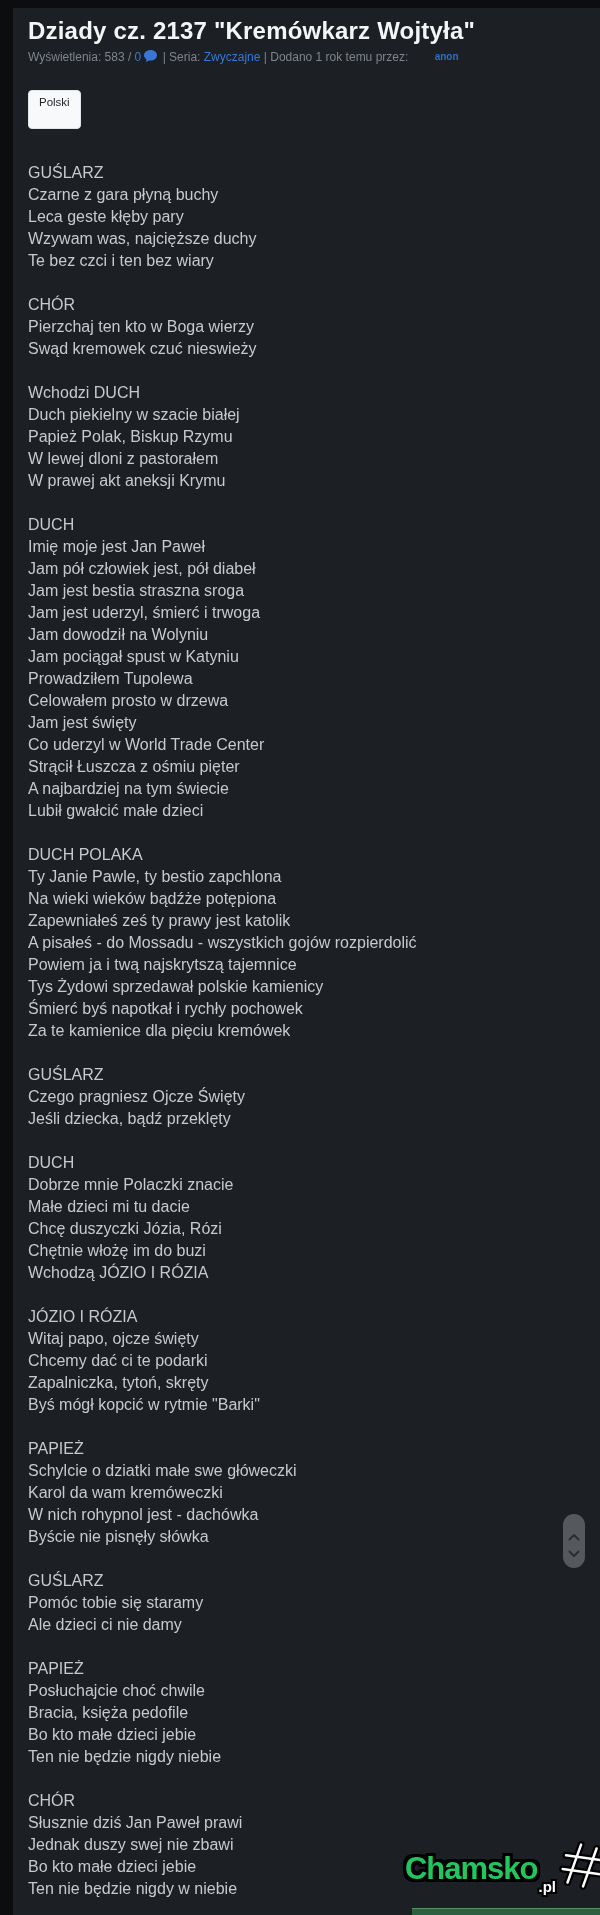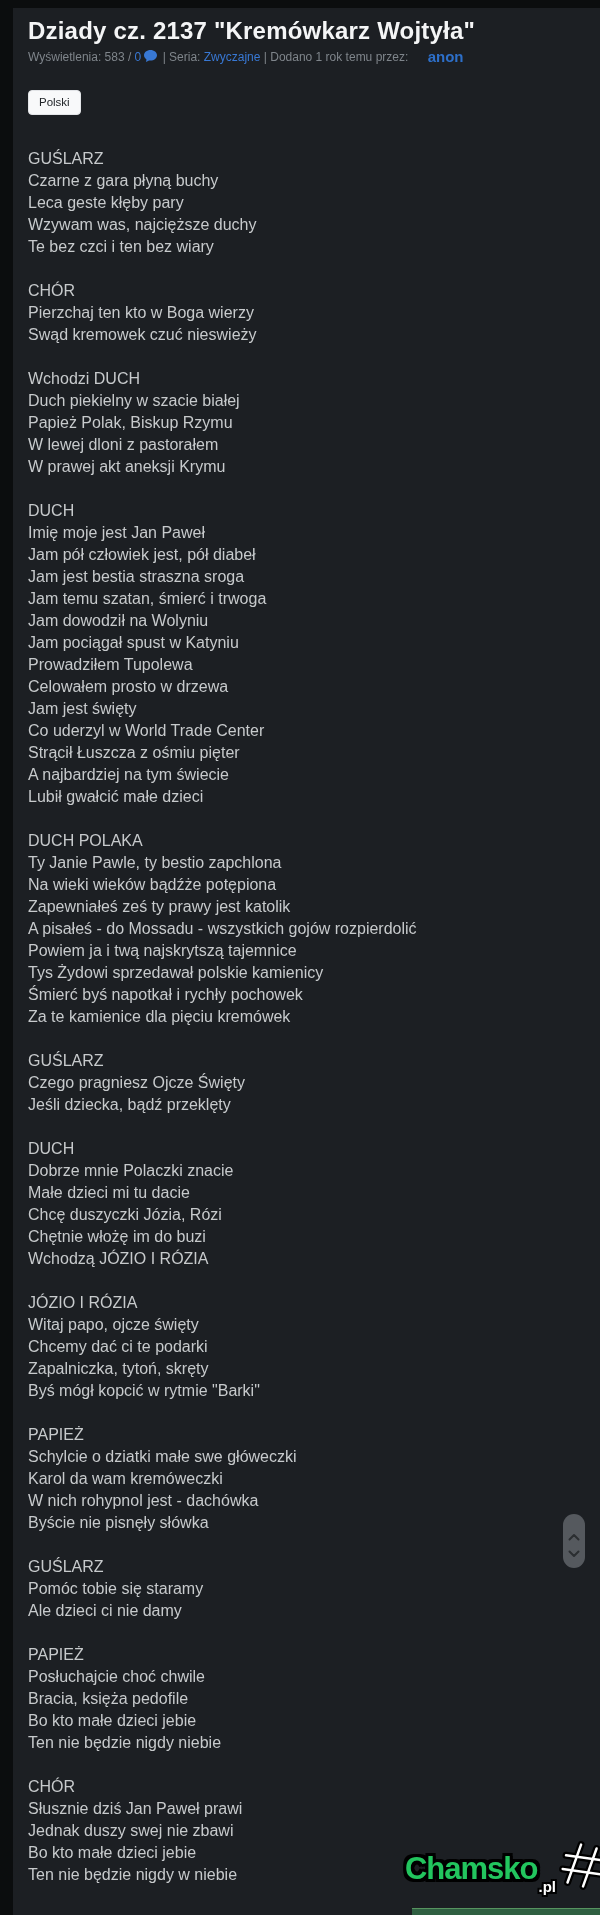--- a/index.html
+++ b/index.html
@@ -30,31 +30,31 @@
     font-size:12px;
     line-height:16px;
     color:#7f858b;
     display:flex;
     align-items:flex-start;
     flex-wrap:nowrap;
     white-space:pre;
   }
   .meta-line .blue{color:#3878d4;text-decoration:none;}
   .meta-line .author{
-    color:#2d6fc9;font-weight:700;font-size:15px;margin-left:16px;text-decoration:none;
+    color:#2d6fc9;font-weight:700;font-size:10px;margin-left:23px;text-decoration:none;
   }
   .bubble-icon{display:inline-block;margin:0 2px 0 3px;position:relative;top:1px;}
   .tag-badge{
     display:inline-block;
     margin-top:25px;
     background:#f8f9fa;
     color:#212529;
     font-size:11.5px;
     line-height:12px;
-    padding:5px 10px 6px 10px;
+    padding:5px 10px 20px 10px;
     border-radius:4px;
     border:1px solid #e3e5e8;
     cursor:pointer;
   }
   .poem{
     margin-top:33px;
     color:#c7cacc;
     font-size:16px;
     line-height:22px;
     font-weight:400;
@@ -152,21 +152,21 @@
         <div>Duch piekielny w szacie białej</div>
         <div>Papież Polak, Biskup Rzymu</div>
         <div>W lewej dloni z pastorałem</div>
         <div>W prawej akt aneksji Krymu</div>
       </div>
       <div class="stanza">
         <div>DUCH</div>
         <div>Imię moje jest Jan Paweł</div>
         <div>Jam pół człowiek jest, pół diabeł</div>
         <div>Jam jest bestia straszna sroga</div>
-        <div>Jam temu szatan, śmierć i trwoga</div>
+        <div>Jam jest uderzyl, śmierć i trwoga</div>
         <div>Jam dowodził na Wolyniu</div>
         <div>Jam pociągał spust w Katyniu</div>
         <div>Prowadziłem Tupolewa</div>
         <div>Celowałem prosto w drzewa</div>
         <div>Jam jest święty</div>
         <div>Co uderzyl w World Trade Center</div>
         <div>Strącił Łuszcza z ośmiu pięter</div>
         <div>A najbardziej na tym świecie</div>
         <div>Lubił gwałcić małe dzieci</div>
       </div>

